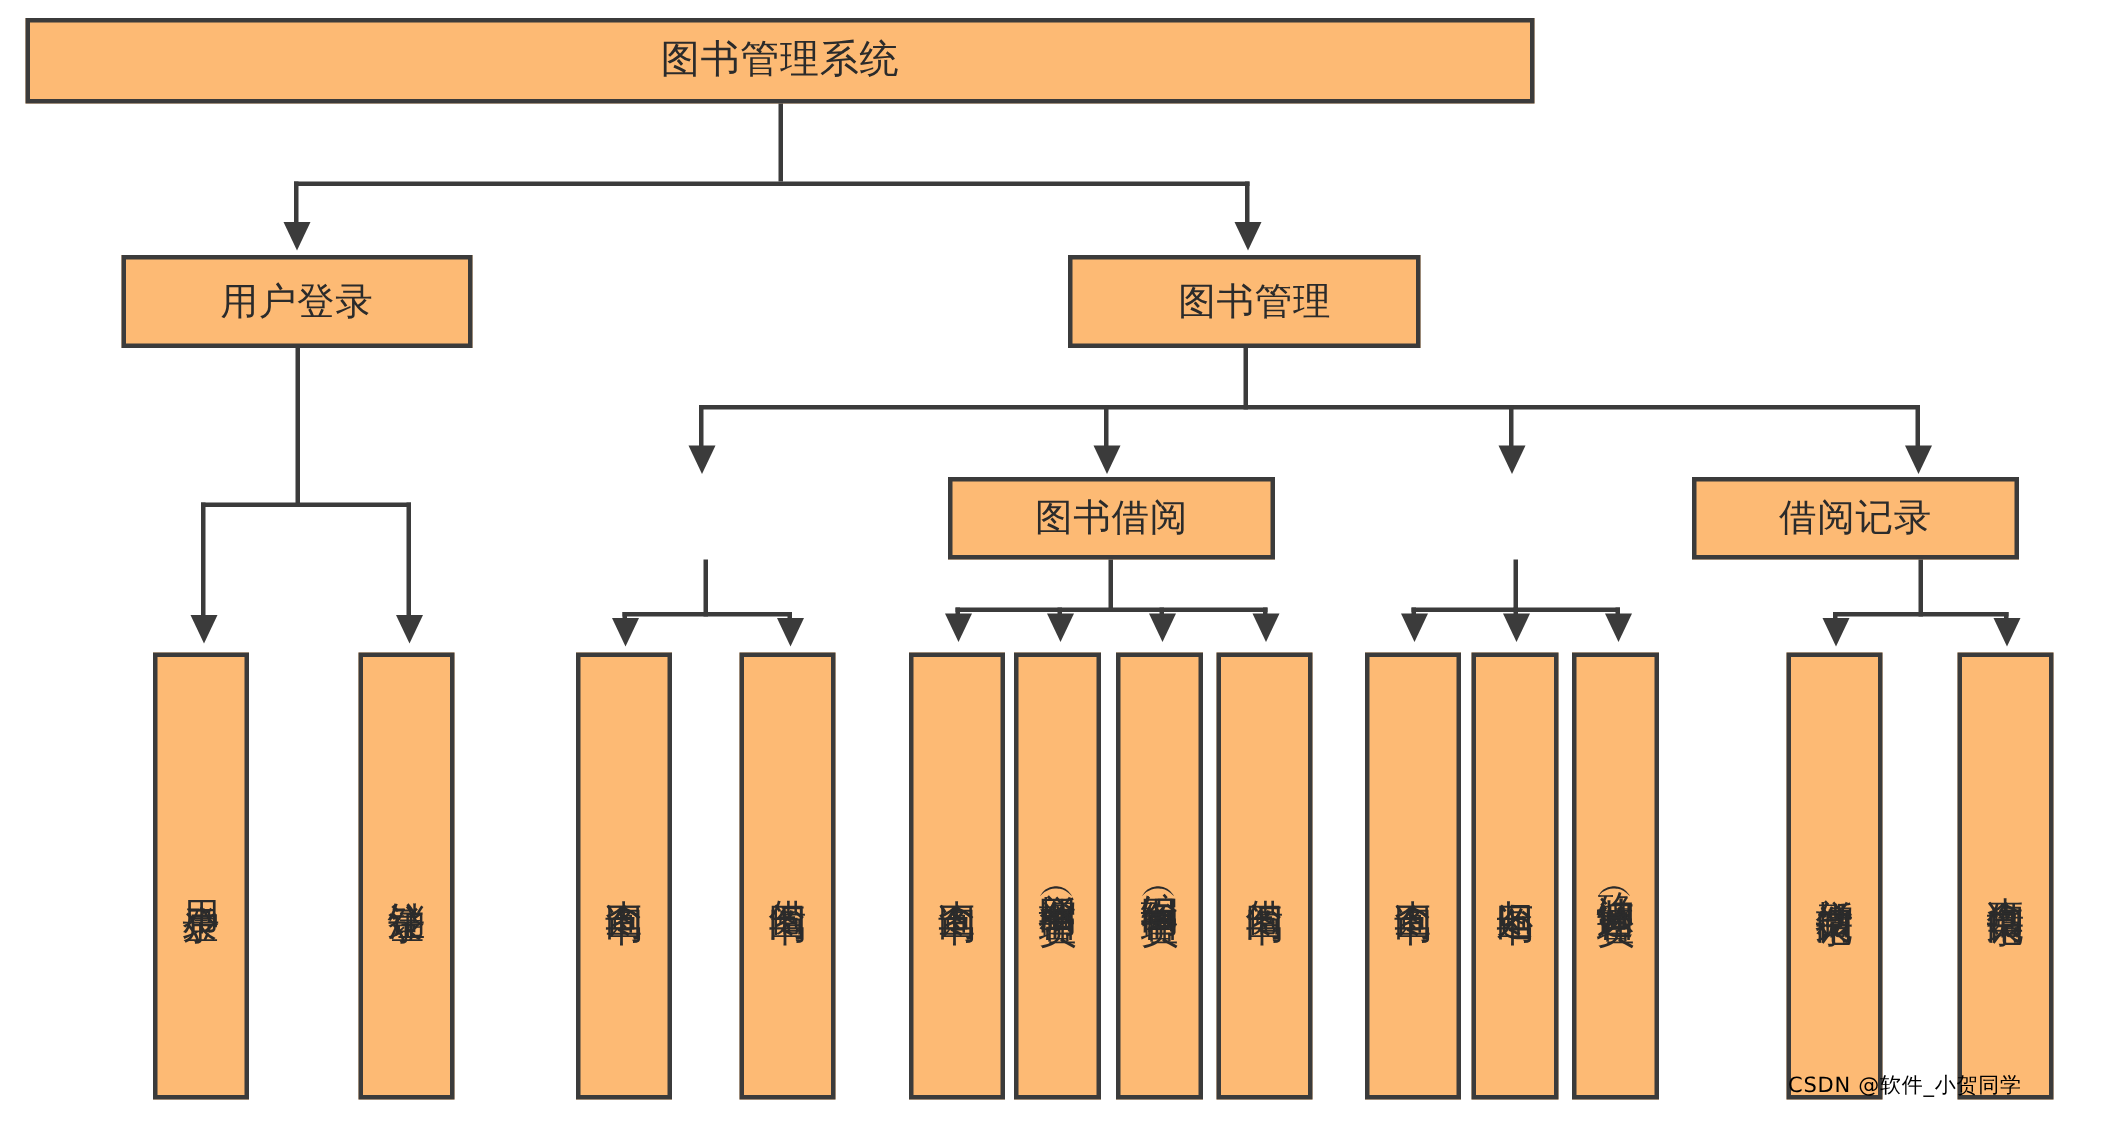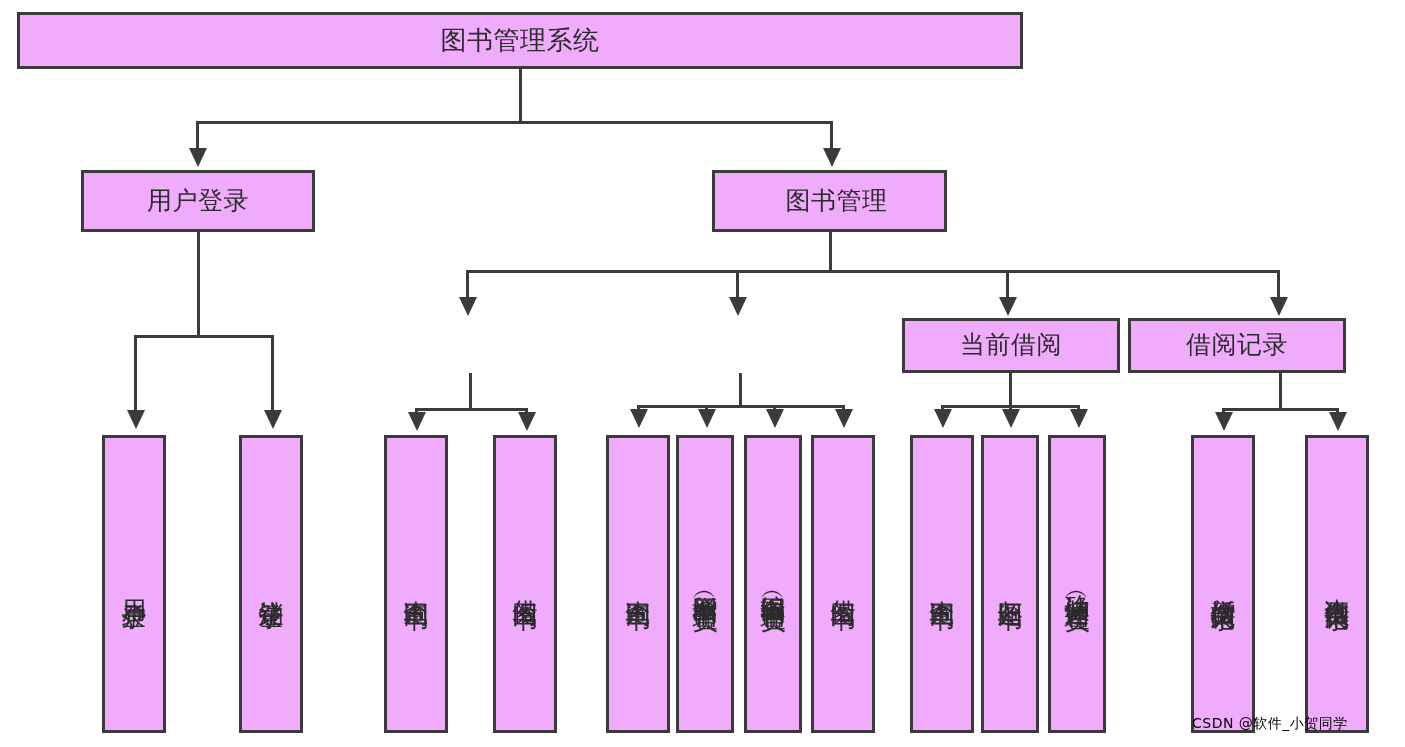--- a/index.html
+++ b/index.html
@@ -14,21 +14,21 @@
     position: relative;
     width: 1405px;
     height: 747px;
     background: #ffffff;
     overflow: hidden;
   }
   .node {
     position: absolute;
     box-sizing: border-box;
     border: 3px solid #3b3b3b;
-    background: #f0abfc;
+    background: #fdba74;
     display: flex;
     align-items: center;
     justify-content: center;
     color: #2b2b2b;
   }
   .node-label {
     display: block;
     text-align: center;
     line-height: 1.06;
     letter-spacing: 0.5px;
@@ -115,22 +115,22 @@
   <div class="edge h" style="left:466px; top:270px; width:814px;"></div>
   <div class="edge v" style="left:466px; top:270px; height:30px;"></div>
   <div class="arrow" style="left:459px; top:297px;"></div>
   <div class="edge v" style="left:736px; top:270px; height:30px;"></div>
   <div class="arrow" style="left:729px; top:297px;"></div>
   <div class="edge v" style="left:1006px; top:270px; height:30px;"></div>
   <div class="arrow" style="left:999px; top:297px;"></div>
   <div class="edge v" style="left:1277px; top:270px; height:30px;"></div>
   <div class="arrow" style="left:1270px; top:297px;"></div>
 
-  <div class="node horiz" style="left:902px; top:318px; width:218px; height:55px;">
-    <span class="node-label">当前借阅</span>
+  <div class="node horiz" style="left:632px; top:318px; width:218px; height:55px;">
+    <span class="node-label">图书借阅</span>
   </div>
   <div class="node horiz" style="left:1128px; top:318px; width:218px; height:55px;">
     <span class="node-label">借阅记录</span>
   </div>
 
   <div class="edge v" style="left:469px; top:373px; height:38px;"></div>
   <div class="edge h" style="left:415px; top:408px; width:113px;"></div>
   <div class="edge v" style="left:415px; top:408px; height:16px;"></div>
   <div class="arrow" style="left:408px; top:412px;"></div>
   <div class="edge v" style="left:525px; top:408px; height:16px;"></div>

